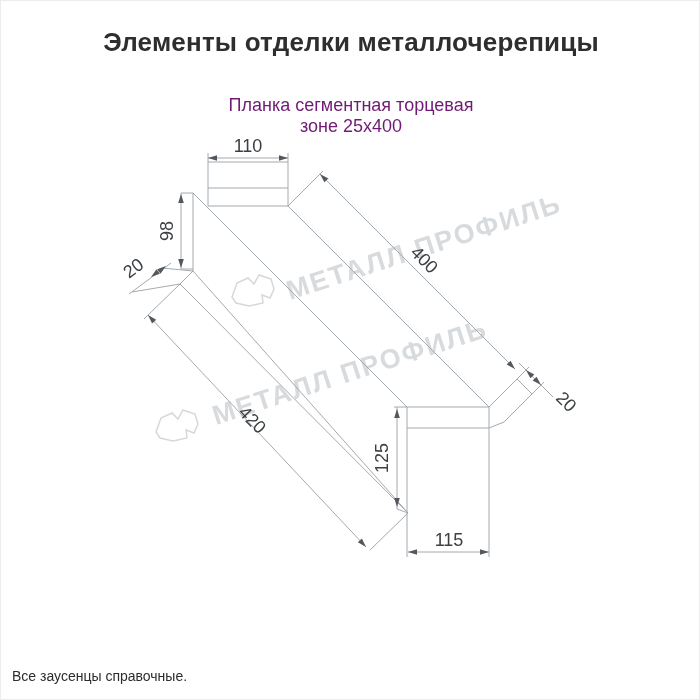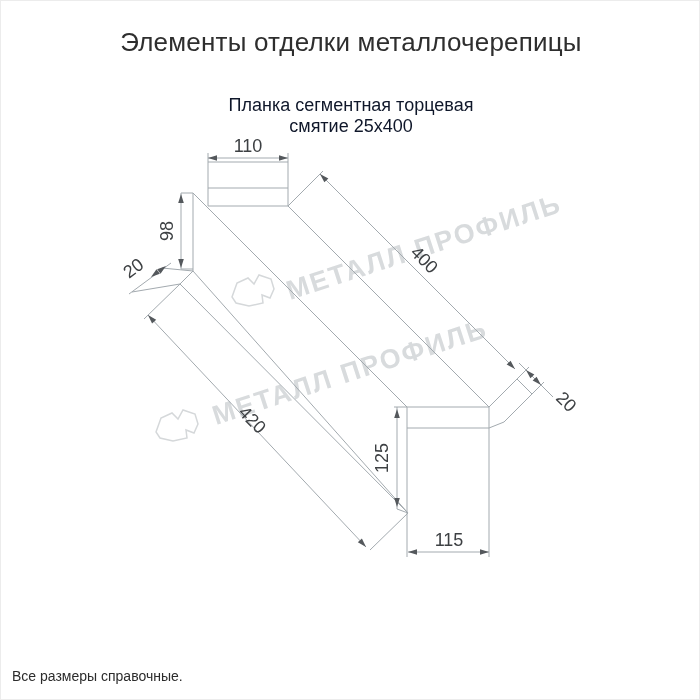--- a/index.html
+++ b/index.html
@@ -3,25 +3,25 @@
 <meta charset="utf-8">
 <style>
   html,body{margin:0;padding:0;background:#ffffff;}
   .page{
     position:relative;width:700px;height:700px;background:#ffffff;
     font-family:"Liberation Sans",sans-serif;overflow:hidden;
     box-sizing:border-box;border:1px solid #ececec;
   }
   .title{
     position:absolute;top:26px;left:0;width:700px;text-align:center;
-    font-size:26px;color:#2e2e2e;letter-spacing:0.2px;
+    font-size:26px;color:#2e2e2e;letter-spacing:0.2px;font-weight:bold;
   }
   .subtitle{
     position:absolute;top:94px;left:0;width:700px;text-align:center;
-    font-size:18px;color:#0f172a;line-height:21px;
+    font-size:18px;color:#701a75;line-height:21px;
   }
   .footer{
     position:absolute;left:11px;bottom:14px;
     font-size:14px;color:#2c2c2c;line-height:17px;
   }
   svg{position:absolute;left:0;top:0;}
   svg text{font-family:"Liberation Sans",sans-serif;}
   .dimtxt{font-size:18px;fill:#3d4043;}
   .wmtxt{font-size:27px;font-weight:bold;fill:#d8dbdd;letter-spacing:2px;}
   .ln{stroke:#a3aaaf;stroke-width:1;fill:none;}
@@ -30,21 +30,21 @@
 </style>
 </head>
 <body>
 
 <div class="page">
 
   <div class="title">Элементы отделки металлочерепицы</div>
 
   <div class="subtitle">
     <div>Планка сегментная торцевая</div>
-    <div>смятие 25х400</div>
+    <div>зоне 25х400</div>
   </div>
 
   <svg width="700" height="700" viewBox="0 0 700 700">
     <defs>
       <path id="logoShape" d="M3,25 L8,11 L19,6 L25,12 L30,3 L42,7 L45,17 L41,26 L33,23 L34,31 L20,34 L7,31 Z"></path>
       <path id="arrowHead" d="M0,0 L9,2.8 L9,-2.8 Z"></path>
     </defs>
 
     <g>
       <use href="#logoShape" x="0" y="0" transform="translate(228,271)" class="wmshape"></use>
@@ -127,16 +127,16 @@
 
     <g>
       <path class="ln" d="M407,551 H488"></path>
       <use href="#arrowHead" class="arw" transform="translate(407,551) rotate(0)"></use>
       <use href="#arrowHead" class="arw" transform="translate(488,551) rotate(180)"></use>
       <text class="dimtxt" x="448" y="545" text-anchor="middle">115</text>
     </g>
   </svg>
 
   <div class="footer">
-    <div>Все размеры справочные.</div>
+    <div>Все заусенцы справочные.</div>
   </div>
 
 </div>
 
 </body></html>

